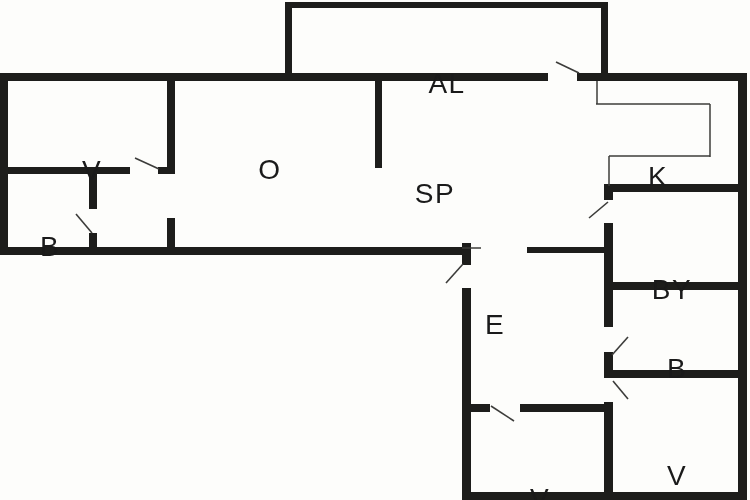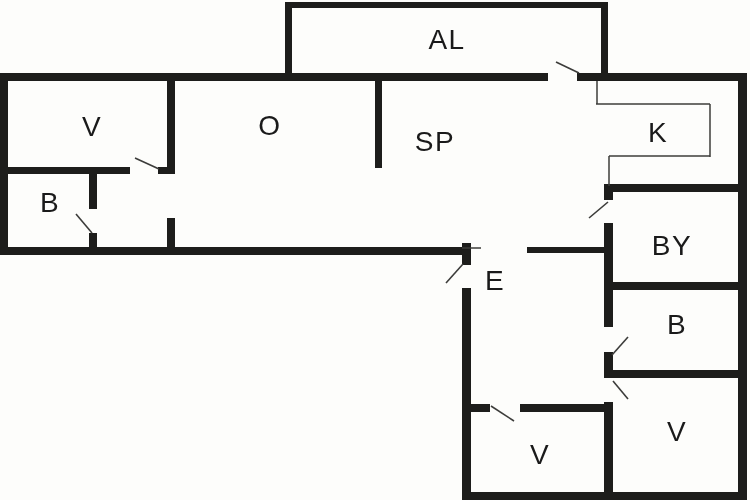--- a/index.html
+++ b/index.html
@@ -32,20 +32,21 @@
     fill: none;
   }
   .room-label {
     position: absolute;
     transform: translate(-50%, -50%);
     font-size: 28px;
     letter-spacing: 1.5px;
     color: var(--label, #1a1a1a);
     white-space: nowrap;
     user-select: none;
+    margin-top: 44px;
   }
 </style>
 </head>
 <body>
 
 <div class="canvas">
 
   <svg class="plan-svg" width="750" height="500" viewBox="0 0 750 500">
 
     <rect class="wall" x="285" y="2" width="323" height="6"></rect>
@@ -102,21 +103,21 @@
     <line class="swing" x1="589" y1="218" x2="608" y2="202"></line>
     <line class="swing" x1="446" y1="283" x2="463" y2="264"></line>
     <line class="swing" x1="612" y1="355" x2="628" y2="337"></line>
     <line class="swing" x1="613" y1="381" x2="628" y2="399"></line>
     <line class="swing" x1="491" y1="406" x2="514" y2="421"></line>
   </svg>
 
   <span class="room-label" style="left:447px; top:40px;">AL</span>
   <span class="room-label" style="left:92px;  top:127px;">V</span>
   <span class="room-label" style="left:270px; top:126px;">O</span>
-  <span class="room-label" style="left:435px; top:142px;">SP</span>
+  <span class="room-label" style="left:435px; top:150px;">SP</span>
   <span class="room-label" style="left:658px; top:133px;">K</span>
   <span class="room-label" style="left:50px;  top:203px;">B</span>
   <span class="room-label" style="left:672px; top:246px;">BY</span>
   <span class="room-label" style="left:495px; top:281px;">E</span>
   <span class="room-label" style="left:677px; top:325px;">B</span>
   <span class="room-label" style="left:677px; top:432px;">V</span>
   <span class="room-label" style="left:540px; top:455px;">V</span>
 </div>
 
 </body></html>

